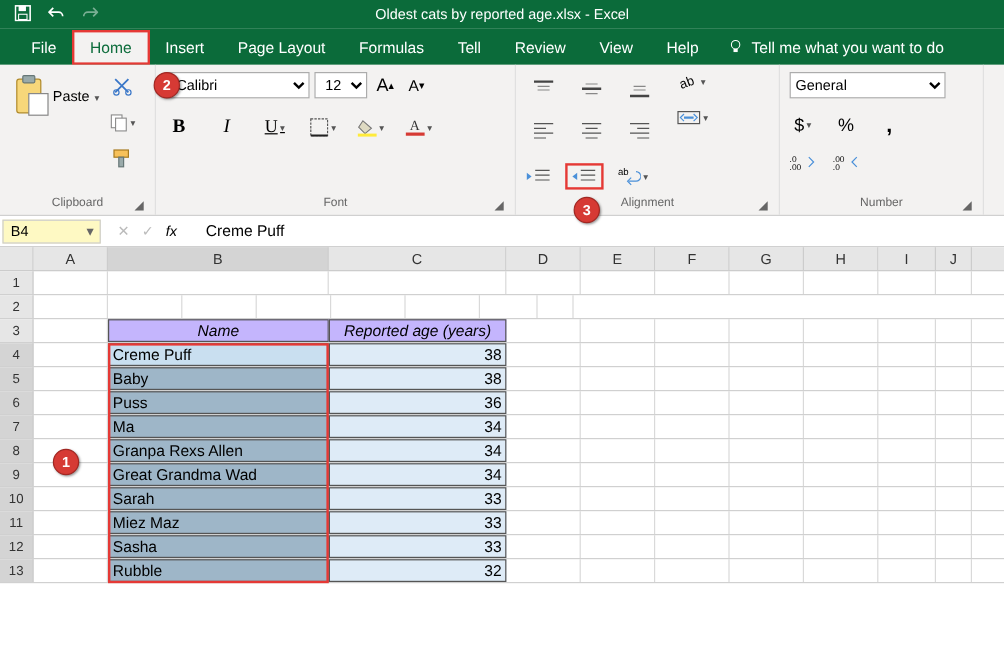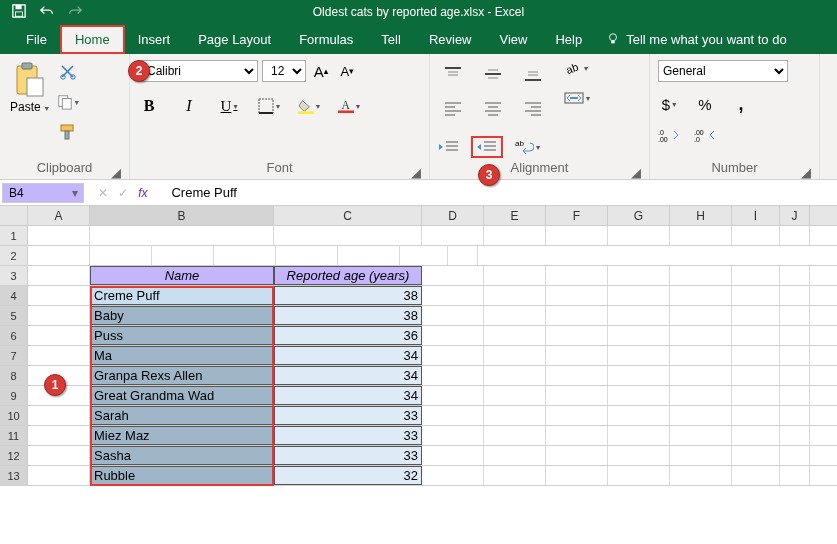--- a/index.html
+++ b/index.html
@@ -11,44 +11,44 @@
   .ico { width: 14px; height: 14px; display: inline-block; }
   
   .menubar { background: #0b6b3a; height: 30px; display: flex; align-items: center; color: #fff; font-size: 13px; padding-left: 12px; gap: 0; }
   .menubar .tab { padding: 6px 14px; cursor: pointer; }
   .menubar .tab.active { background: #f3f2f1; color: #0b6b3a; }
   .menubar .tellme { display: flex; align-items: center; gap: 6px; margin-left: 10px; }
   .highlight-red { outline: 2px solid #e53935; outline-offset: -1px; }
   
   .ribbon { background: #f3f2f1; height: 126px; border-bottom: 1px solid #d0d0d0; display: flex; position: relative; }
   .group { border-right: 1px solid #e0e0e0; padding: 4px 8px 2px 8px; display: flex; flex-direction: column; justify-content: space-between; position: relative; }
-  .group-label { text-align: center; font-size: 13px; color: #666; padding: 2px 0; position: relative; }
+  .group-label { text-align: center; font-size: 10px; color: #666; padding: 2px 0; position: relative; }
   .group-label .dl { position: absolute; right: 0; bottom: 2px; width: 10px; height: 10px; }
   .grp-body { flex: 1; display: flex; gap: 6px; align-items: flex-start; padding-top: 2px; }
   
-  .big-btn { display: flex; flex-direction: column; align-items: center; gap: 2px; min-width: 40px; padding: 2px; }
+  .big-btn { display: flex; flex-direction: row; align-items: center; gap: 2px; min-width: 40px; padding: 2px; }
   .btn-stack { display: flex; flex-direction: column; gap: 10px; padding-top: 2px;}
   .small-btn { width: 22px; height: 20px; display: flex; align-items: center; justify-content: center; }
   .row { display: flex; gap: 4px; align-items: center; }
   .col { display: flex; flex-direction: column; gap: 6px; }
   
   .font-combo, .size-combo { background: #fff; border: 1px solid #acacac; height: 22px; font-size: 12px; padding: 0 4px; }
   .font-combo { width: 120px; } .size-combo { width: 44px; }
   select.num-fmt { width: 130px; height:22px; background:#fff; border:1px solid #acacac; font-size:12px; }
   
   .align-grid { display: grid; grid-template-columns: repeat(3,30px); grid-template-rows: repeat(2,28px); gap: 6px 10px; }
   .align-cell { display:flex; align-items:center; justify-content:center; }
   
   .badge { position: absolute; width: 22px; height: 22px; border-radius: 50%; background: #d63a34; color: #fff; font-weight: bold; font-size: 12px; display:flex; align-items:center; justify-content:center; box-shadow: 1px 1px 2px rgba(0,0,0,.4); border:1px solid #a12722; z-index: 90;}
   
   .namebar { height: 26px; border-bottom: 1px solid #d0d0d0; display:flex; align-items:center; background:#fff; }
-  .namebox { width: 82px; border:1px solid #ccc; height:20px; margin-left:2px; display:flex; align-items:center; padding-left:6px; background:#c4b5fd; font-size:12px;}
+  .namebox { width: 82px; border:1px solid #ccc; height:20px; margin-left:2px; display:flex; align-items:center; padding-left:6px; background:#fef9c3; font-size:12px;}
   .namebox-dd { width:16px; text-align:center; color:#666;}
   .fx-icons { display:flex; gap:10px; padding:0 14px; color:#888;}
-  .fx-lbl { font-style: italic; color:#6d28d9; margin-right:6px;}
+  .fx-lbl { font-style: italic; color:#000000; margin-right:6px;}
   .formula-input { flex:1; border:none; height:20px; font-size:13px; padding-left:4px; }
   
   .grid-wrap { position: relative; }
   .col-heads { display:flex; height:20px; background:#e6e6e6; border-bottom:1px solid #ccc;}
   .corner{ width:28px; border-right:1px solid #ccc; background:#e6e6e6;}
   .ch{ border-right:1px solid #ccc; text-align:center; font-size:12px; color:#333; display:flex; align-items:center; justify-content:center; background:#e6e6e6;}
   .grid-rows { }
   .gr { display:flex; height:20px; border-bottom:1px solid #d0d0d0;}
   .rh{ width:28px; background:#e6e6e6; border-right:1px solid #ccc; text-align:center; font-size:11px; color:#333; display:flex; align-items:center; justify-content:center;}
   .cell{ border-right:1px solid #d9d9d9; font-size:13px; padding:0 3px; display:flex; align-items:center; overflow:hidden; white-space:nowrap;}

